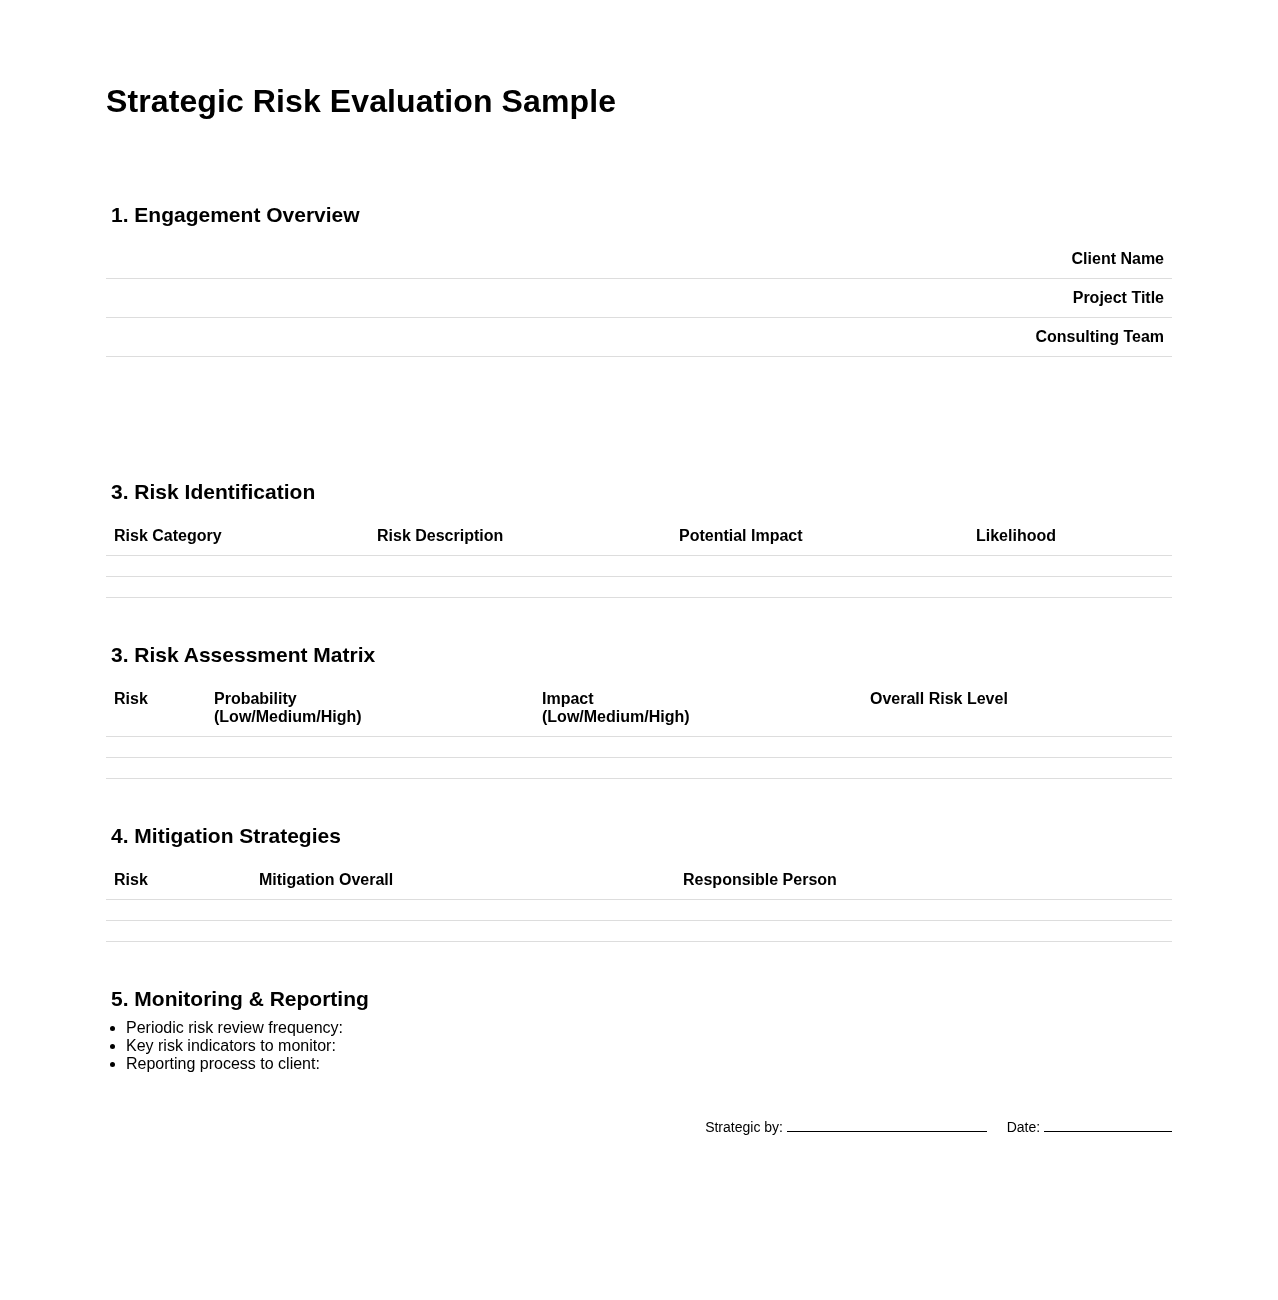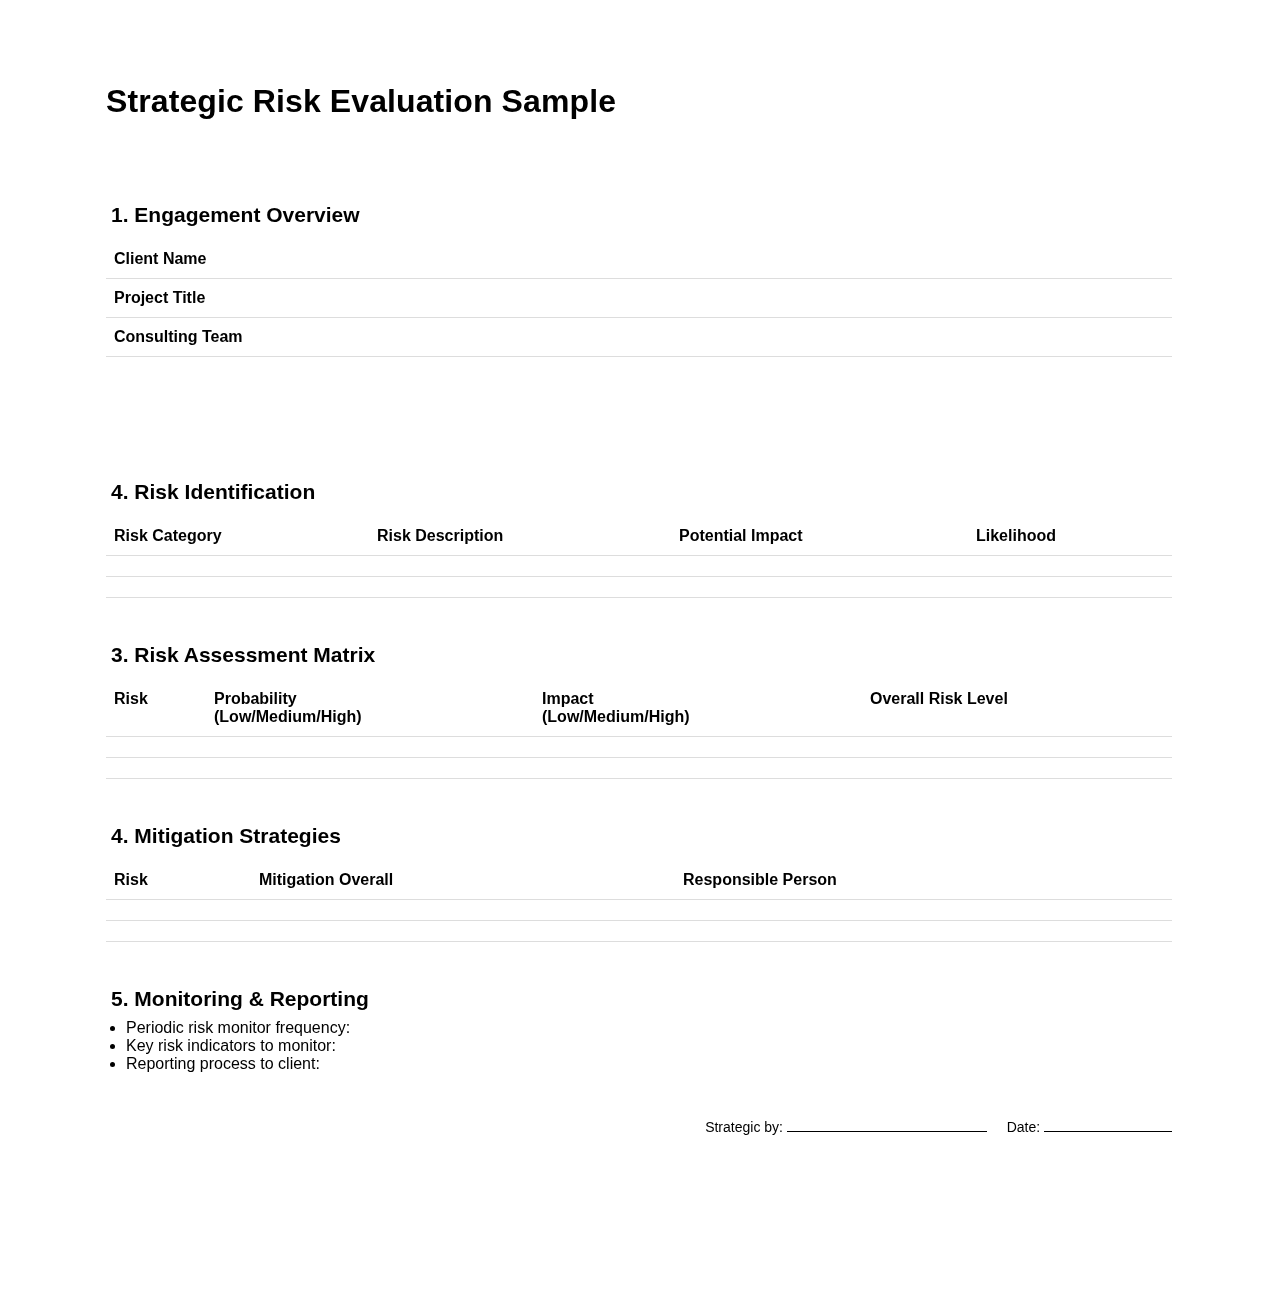--- a/index.html
+++ b/index.html
@@ -18,21 +18,21 @@
     h2 {
       position: absolute; left: 0; margin: 5px;
       font-size: 21px; line-height: 26px; font-weight: bold;
     }
     table { position: absolute; left: 0; width: 1066px; border-collapse: collapse; }
     td, th {
       font-size: 16px; line-height: 18px; text-align: left; vertical-align: top;
       border-bottom: 1px solid #dddddd; padding: 10px 8px 10px 8px;
     }
     th { font-weight: bold; }
-    .ov td { font-weight: bold; height: 18px; }
+    .ov td { font-weight: bold; height: 18px; text-align: right; }
     .empty td { height: 0; padding: 10px 8px 10px 8px; }
     ul { position: absolute; left: 0; margin: 0; padding-left: 20px; font-size: 16px; line-height: 18px; }
     .sign {
       position: absolute; right: 0; top: 1117px; font-size: 14px; line-height: 18px;
     }
     .sign .line { display: inline-block; border-bottom: 1px solid #000; vertical-align: baseline; height: 14px; }
   </style>
 </head>
 <body>
 
@@ -49,21 +49,21 @@
         </tr>
     <tr>
           <td>Project Title</td>
         </tr>
     <tr>
           <td>Consulting Team</td>
         </tr>
   </tbody>
     </table>
 
-  <h2 style="top:474px">4. Risk Identification</h2>
+  <h2 style="top:474px">3. Risk Identification</h2>
   <table style="top:517px">
     <tbody>
         <tr>
       <th style="width:247px">Risk Category</th>
       <th style="width:286px">Risk Description</th>
       <th style="width:281px">Potential Impact</th>
       <th>Likelihood</th>
     </tr>
     <tr class="empty">
           <td></td>
@@ -120,21 +120,21 @@
     <tr class="empty">
           <td></td>
           <td></td>
           <td></td>
         </tr>
   </tbody>
     </table>
 
   <h2 style="top:981px">5. Monitoring &amp; Reporting</h2>
   <ul style="top:1019px">
-    <li>Periodic risk monitor frequency:</li>
+    <li>Periodic risk review frequency:</li>
     <li>Key risk indicators to monitor:</li>
     <li>Reporting process to client:</li>
   </ul>
 
   <div class="sign">
     <span>Strategic by:</span>
     <span class="line" style="width:200px"></span>
     <span style="display:inline-block;width:12px"></span>
     <span>Date:</span>
     <span class="line" style="width:128px"></span>

